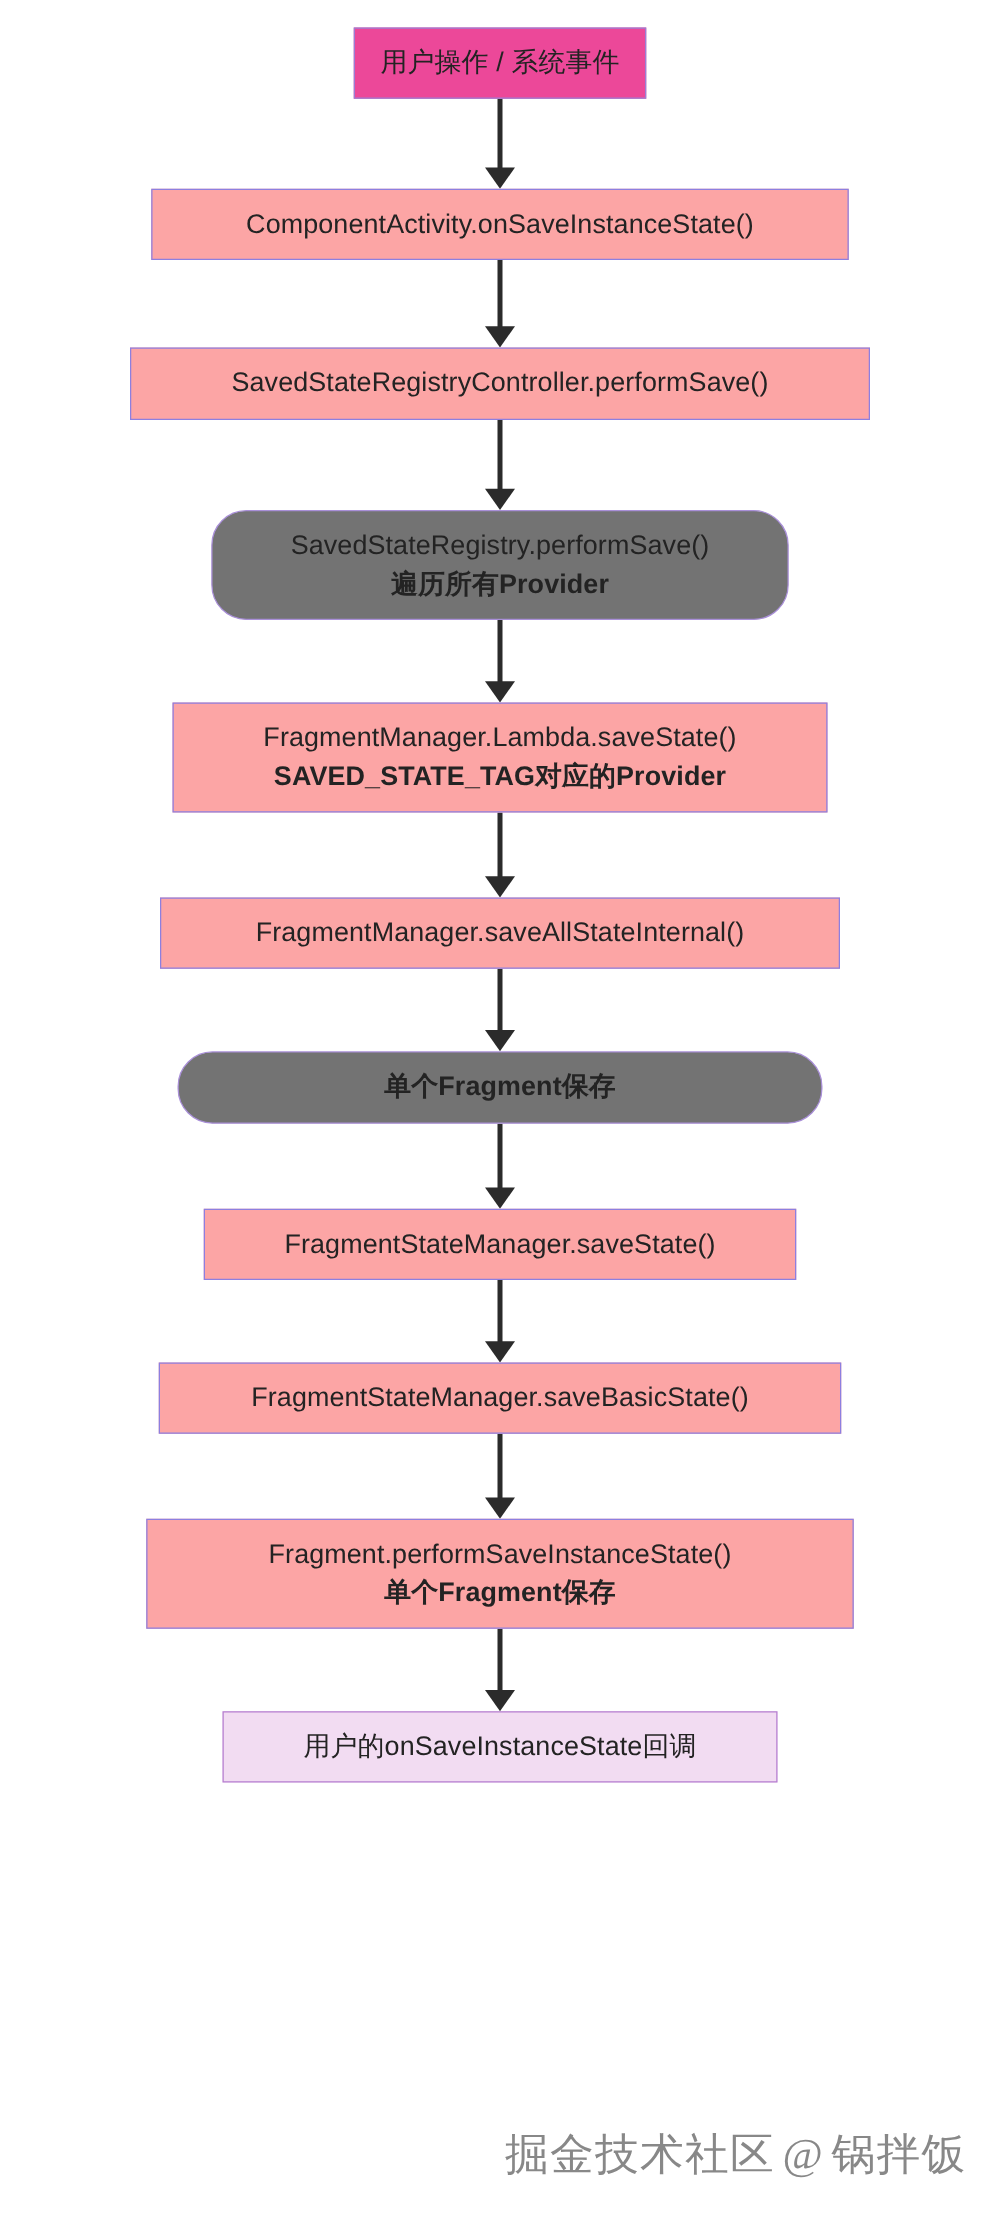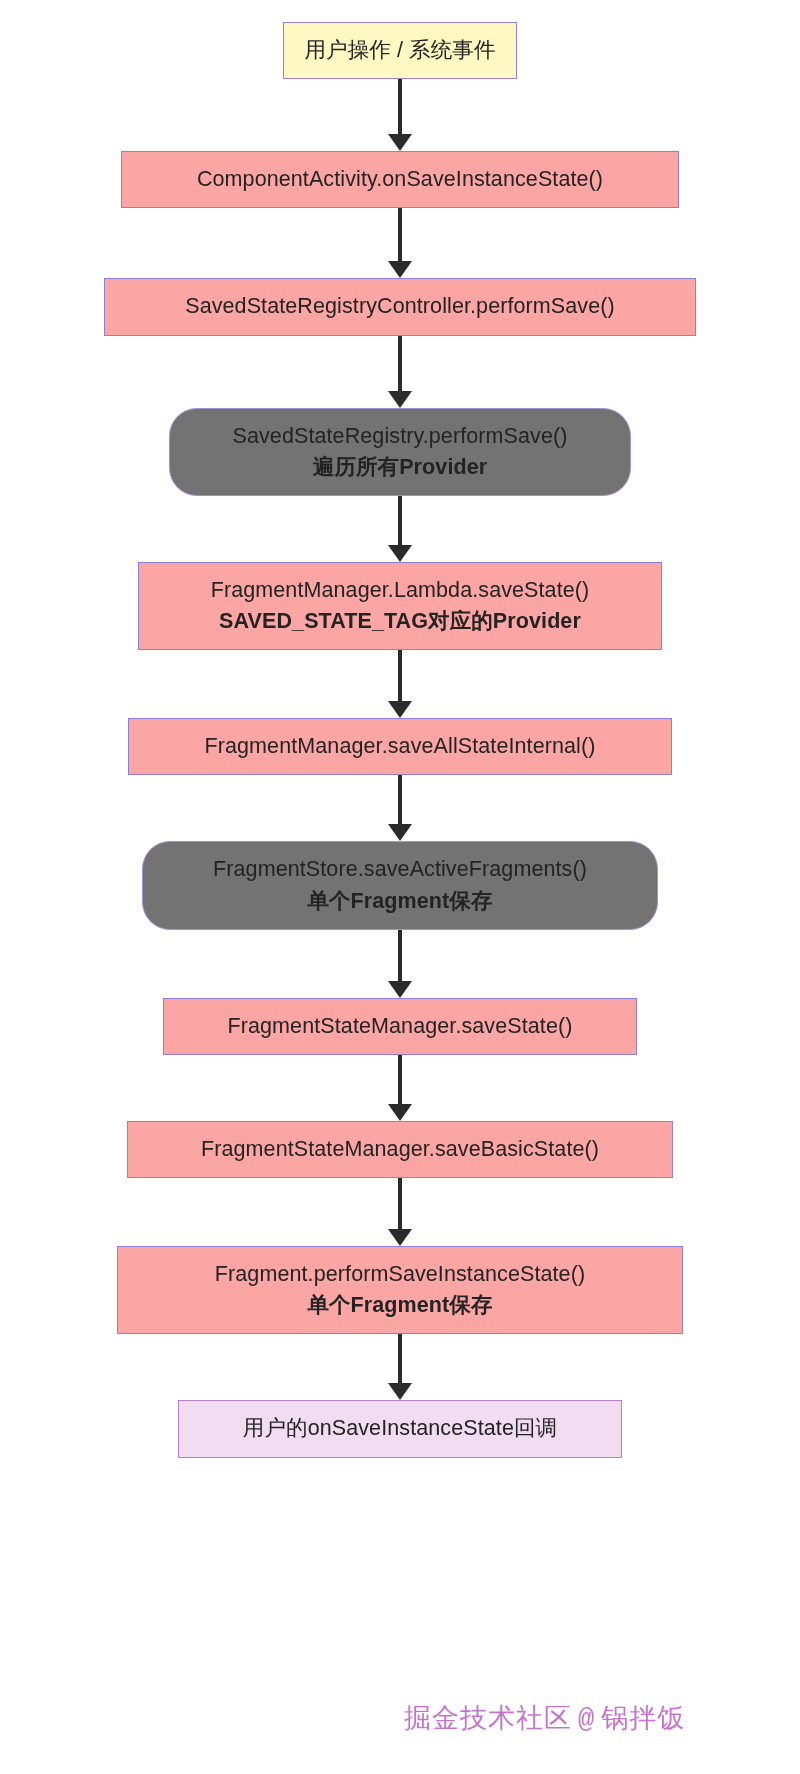--- a/index.html
+++ b/index.html
@@ -37,21 +37,21 @@
     font-size: 21.5px;
     line-height: 1.45;
     letter-spacing: 0.1px;
     padding: 12px 26px;
     white-space: nowrap;
     z-index: 2;
   }
   .node .line2 { display: block; font-weight: bold; }
 
   
-  .fill-blue   { background: #fef9c3; border-color: #9a7fd4; }
+  .fill-blue   { background: #ec4899; border-color: #9a7fd4; }
   .fill-lav    { background: #fca5a5; border-color: #8d7fe0; }
   .fill-cream  { background: #737373; border-color: #a98fd8; border-radius: 28px; }
   .fill-pink   { background: #f2dcf2; border-color: #b57fd0; }
 
   
   .arrow {
     position: relative;
     width: 26px;
     display: flex;
     flex-direction: column;
@@ -84,28 +84,28 @@
   .gap-9 { height: 68px; }
   .gap-10 { height: 66px; }
 
   .spacer-top { height: 22px; }
 
   
   #watermark {
     position: absolute;
     left: 404px;
     top: 1700px;
-    font-size: 27px;
-    color: #a21caf;
+    font-size: 35px;
+    color: #404040;
     opacity: 0.62;
     white-space: nowrap;
     letter-spacing: 1px;
     z-index: 5;
     pointer-events: none;
-    font-family: Liberation Mono, monospace;
+    font-family: Liberation Serif, serif;
   }
   #watermark .wm-at { margin: 0 6px; }
 </style>
 </head>
 <body>
 
 <div id="flow">
 
   <div class="spacer-top"></div>
 
@@ -159,21 +159,20 @@
   <div class="node fill-lav" style="width:544px">
     <span>FragmentManager.saveAllStateInternal()</span>
   </div>
 
   <div class="arrow gap-6">
     <div class="stem"></div>
     <div class="head"></div>
   </div>
 
   <div class="node fill-cream" style="width:516px">
-    <span>FragmentStore.saveActiveFragments()</span>
     <span class="line2">单个Fragment保存</span>
   </div>
 
   <div class="arrow gap-7">
     <div class="stem"></div>
     <div class="head"></div>
   </div>
 
   <div class="node fill-lav" style="width:474px">
     <span>FragmentStateManager.saveState()</span>

